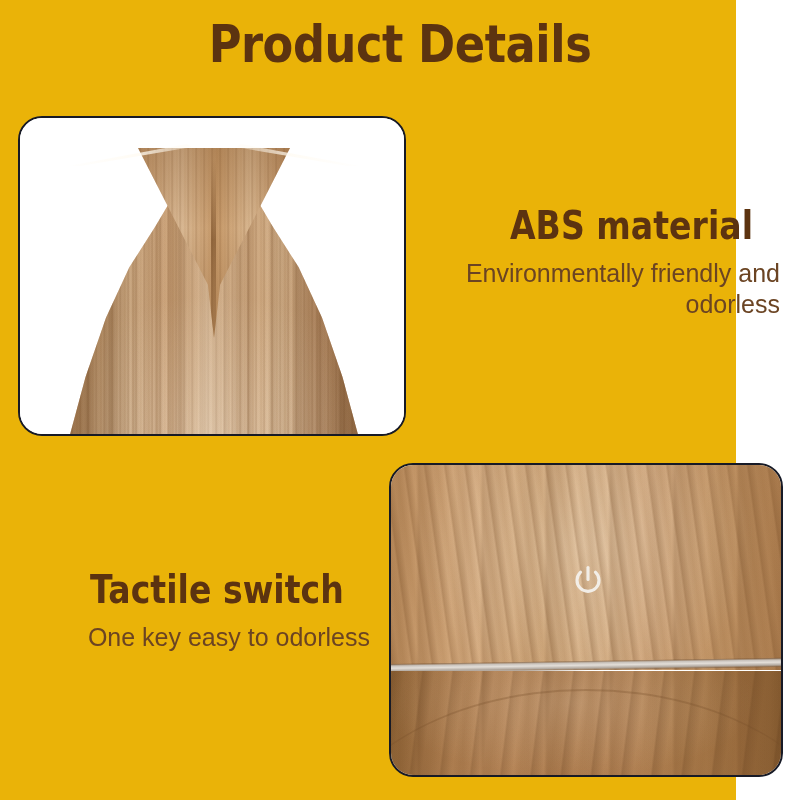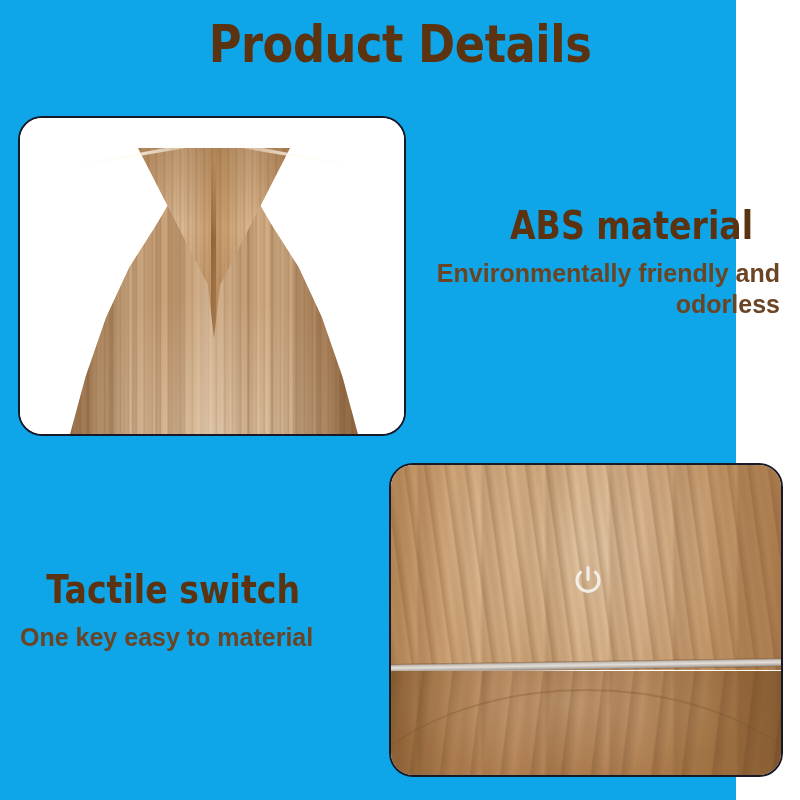--- a/index.html
+++ b/index.html
@@ -10,21 +10,21 @@
     width: 800px;
     height: 800px;
     background: #ffffff;
     font-family: "Liberation Sans", sans-serif;
     overflow: hidden;
   }
   #page {
     position: relative;
     width: 736px;
     height: 800px;
-    background: #0ea5e9;
+    background: #eab308;
   }
 
   
   #page-title {
     position: absolute;
     left: 0;
     top: 18px;
     width: 800px;
     text-align: center;
     font-family: "DejaVu Sans", sans-serif;
@@ -277,42 +277,42 @@
     font-family: "DejaVu Sans", sans-serif;
     font-weight: bold;
     font-size: 39px;
     color: #5c3310;
     transform: scaleX(0.85);
     white-space: nowrap;
     line-height: 1.0;
   }
   .feature-sub {
     font-family: "Liberation Sans", sans-serif;
-    font-weight: bold;
+    font-weight: normal;
     font-size: 25px;
     color: #6b4423;
     line-height: 1.25;
   }
 
   #feature-abs {
     position: absolute;
     left: 420px;
     top: 206px;
     width: 360px;
     text-align: right;
   }
   #feature-abs .feature-title { transform-origin: center top; }
   #feature-abs .feature-sub { margin-top: 13px; }
 
   #feature-switch {
     position: absolute;
     left: 20px;
     top: 570px;
     width: 350px;
-    text-align: left;
+    text-align: right;
   }
   #feature-switch .feature-title { transform-origin: center top; }
   #feature-switch .feature-sub { margin-top: 13px; }
 </style>
 </head>
 <body>
 
 <div id="page">
 
   <div id="page-title">Product Details</div>
@@ -341,21 +341,21 @@
     </div>
   </div>
 
   <div id="feature-abs">
     <div class="feature-title">ABS material</div>
     <div class="feature-sub">Environmentally friendly and odorless</div>
   </div>
 
   <div id="feature-switch">
     <div class="feature-title">Tactile switch</div>
-    <div class="feature-sub">One key easy to material</div>
+    <div class="feature-sub">One key easy to odorless</div>
   </div>
 
   <div id="panel-bottom" class="photo-panel">
     <div id="switch-stage">
 
       <div id="lid-section">
         <div class="wood-base"></div>
         <div id="lid-grain-fan"></div>
         <div class="grain-wide"></div>
       </div>

